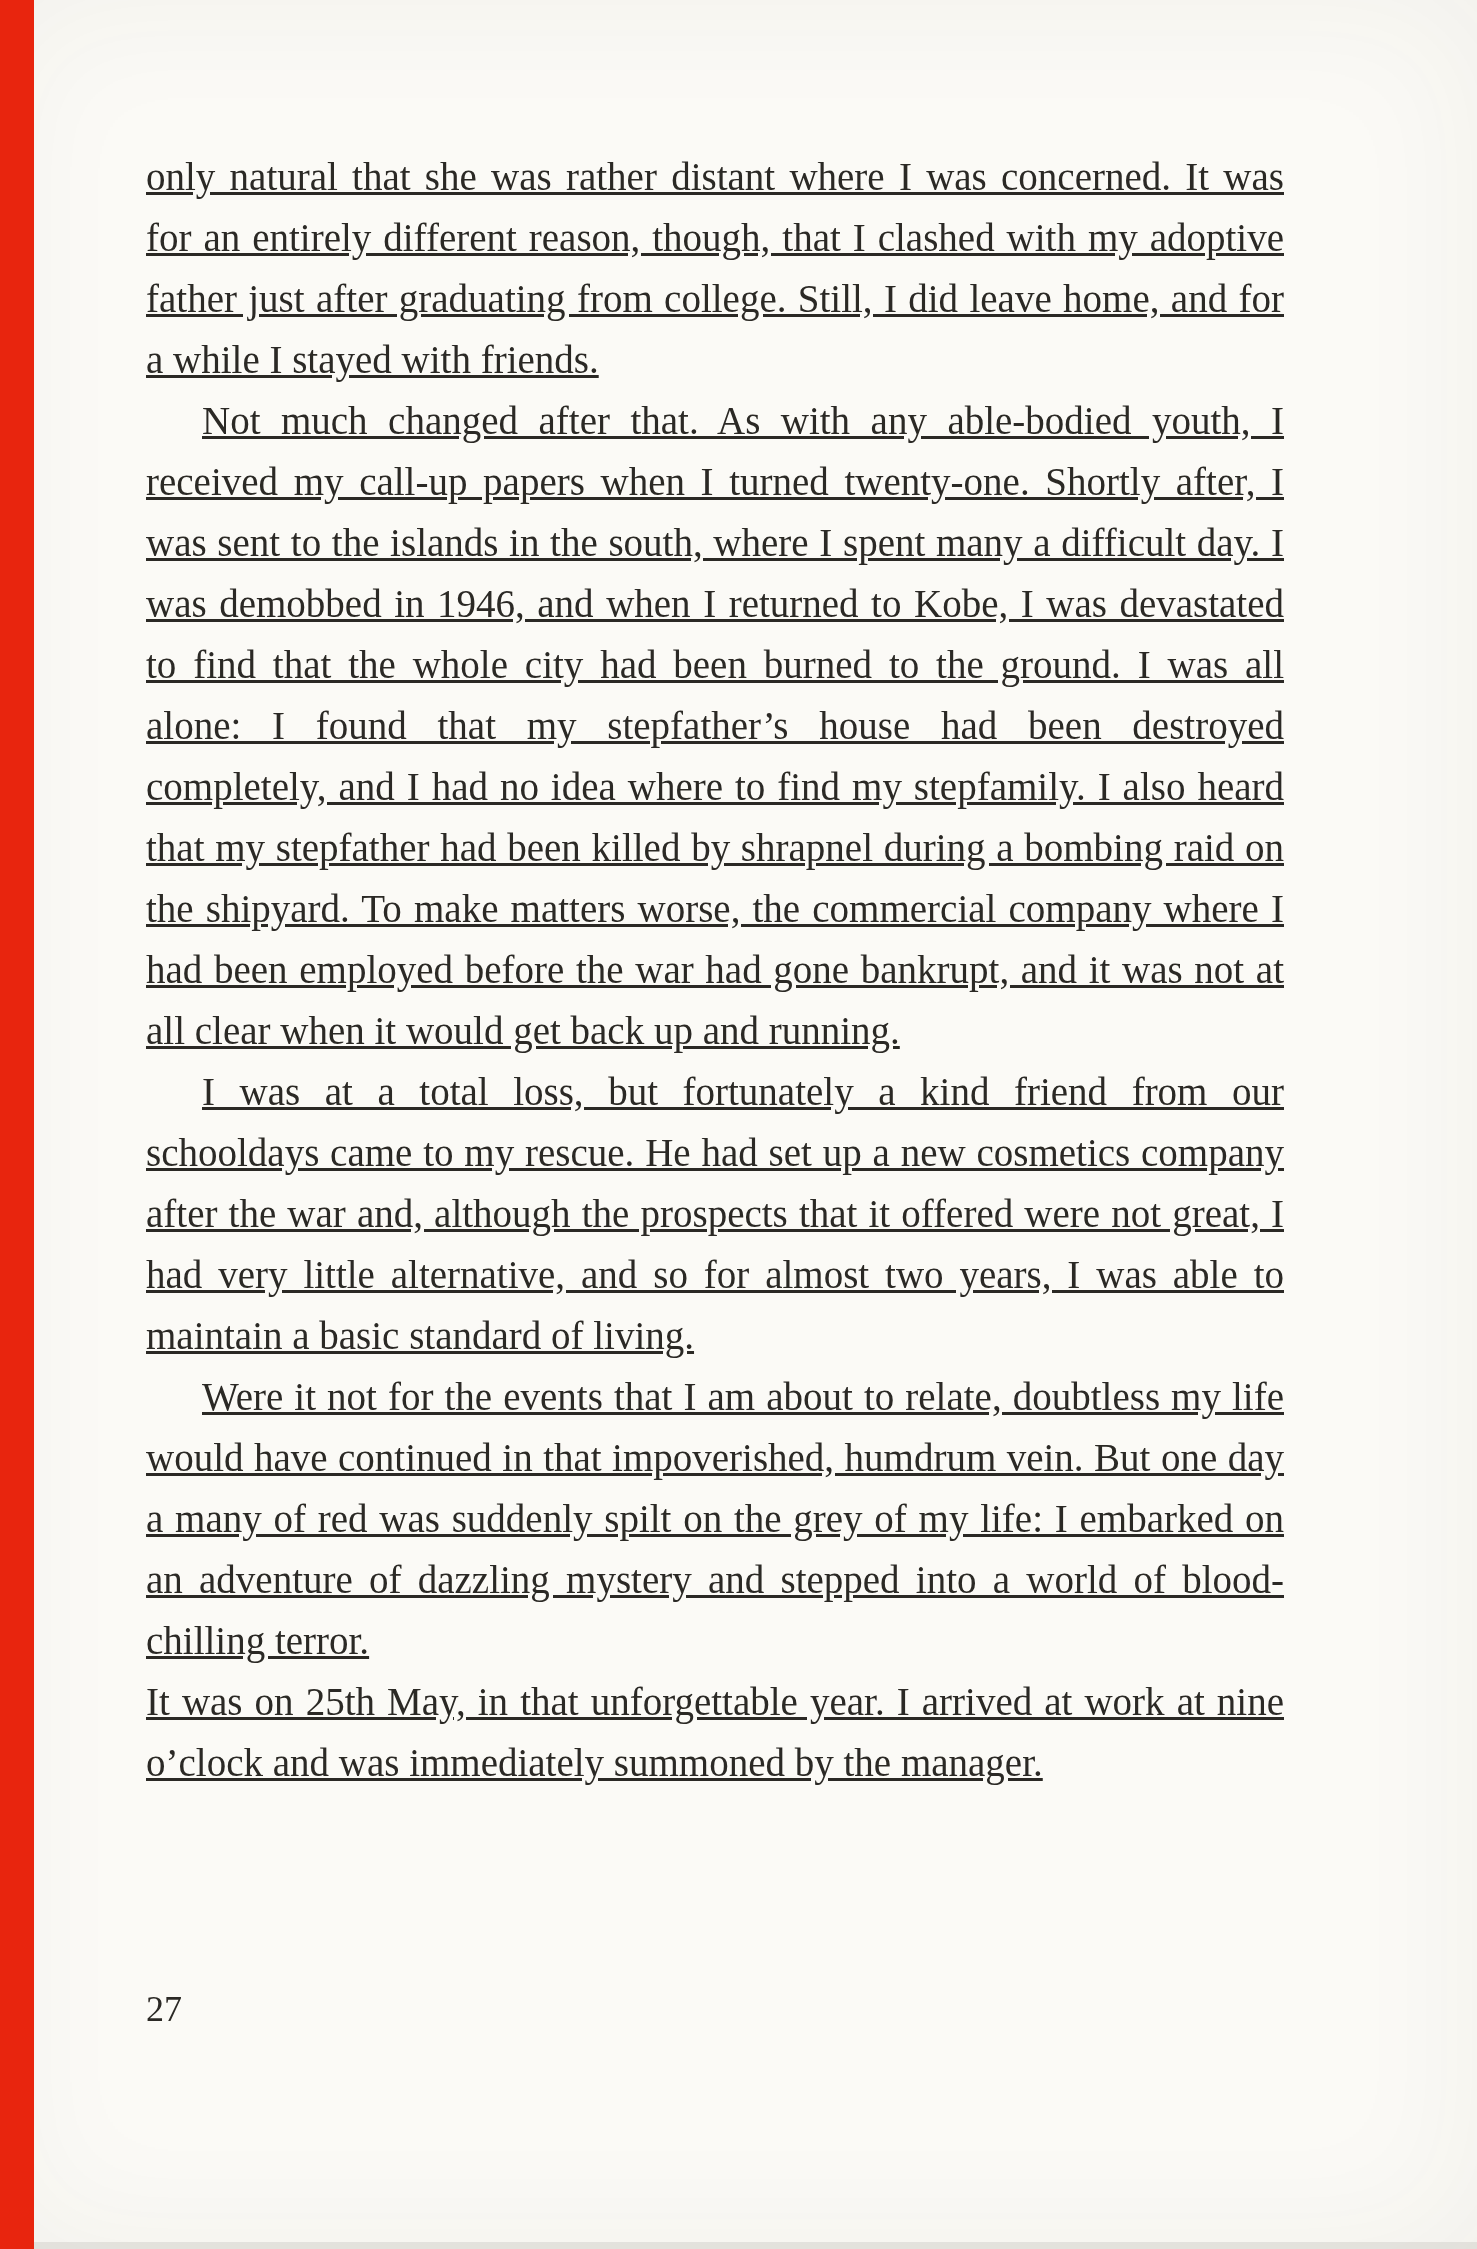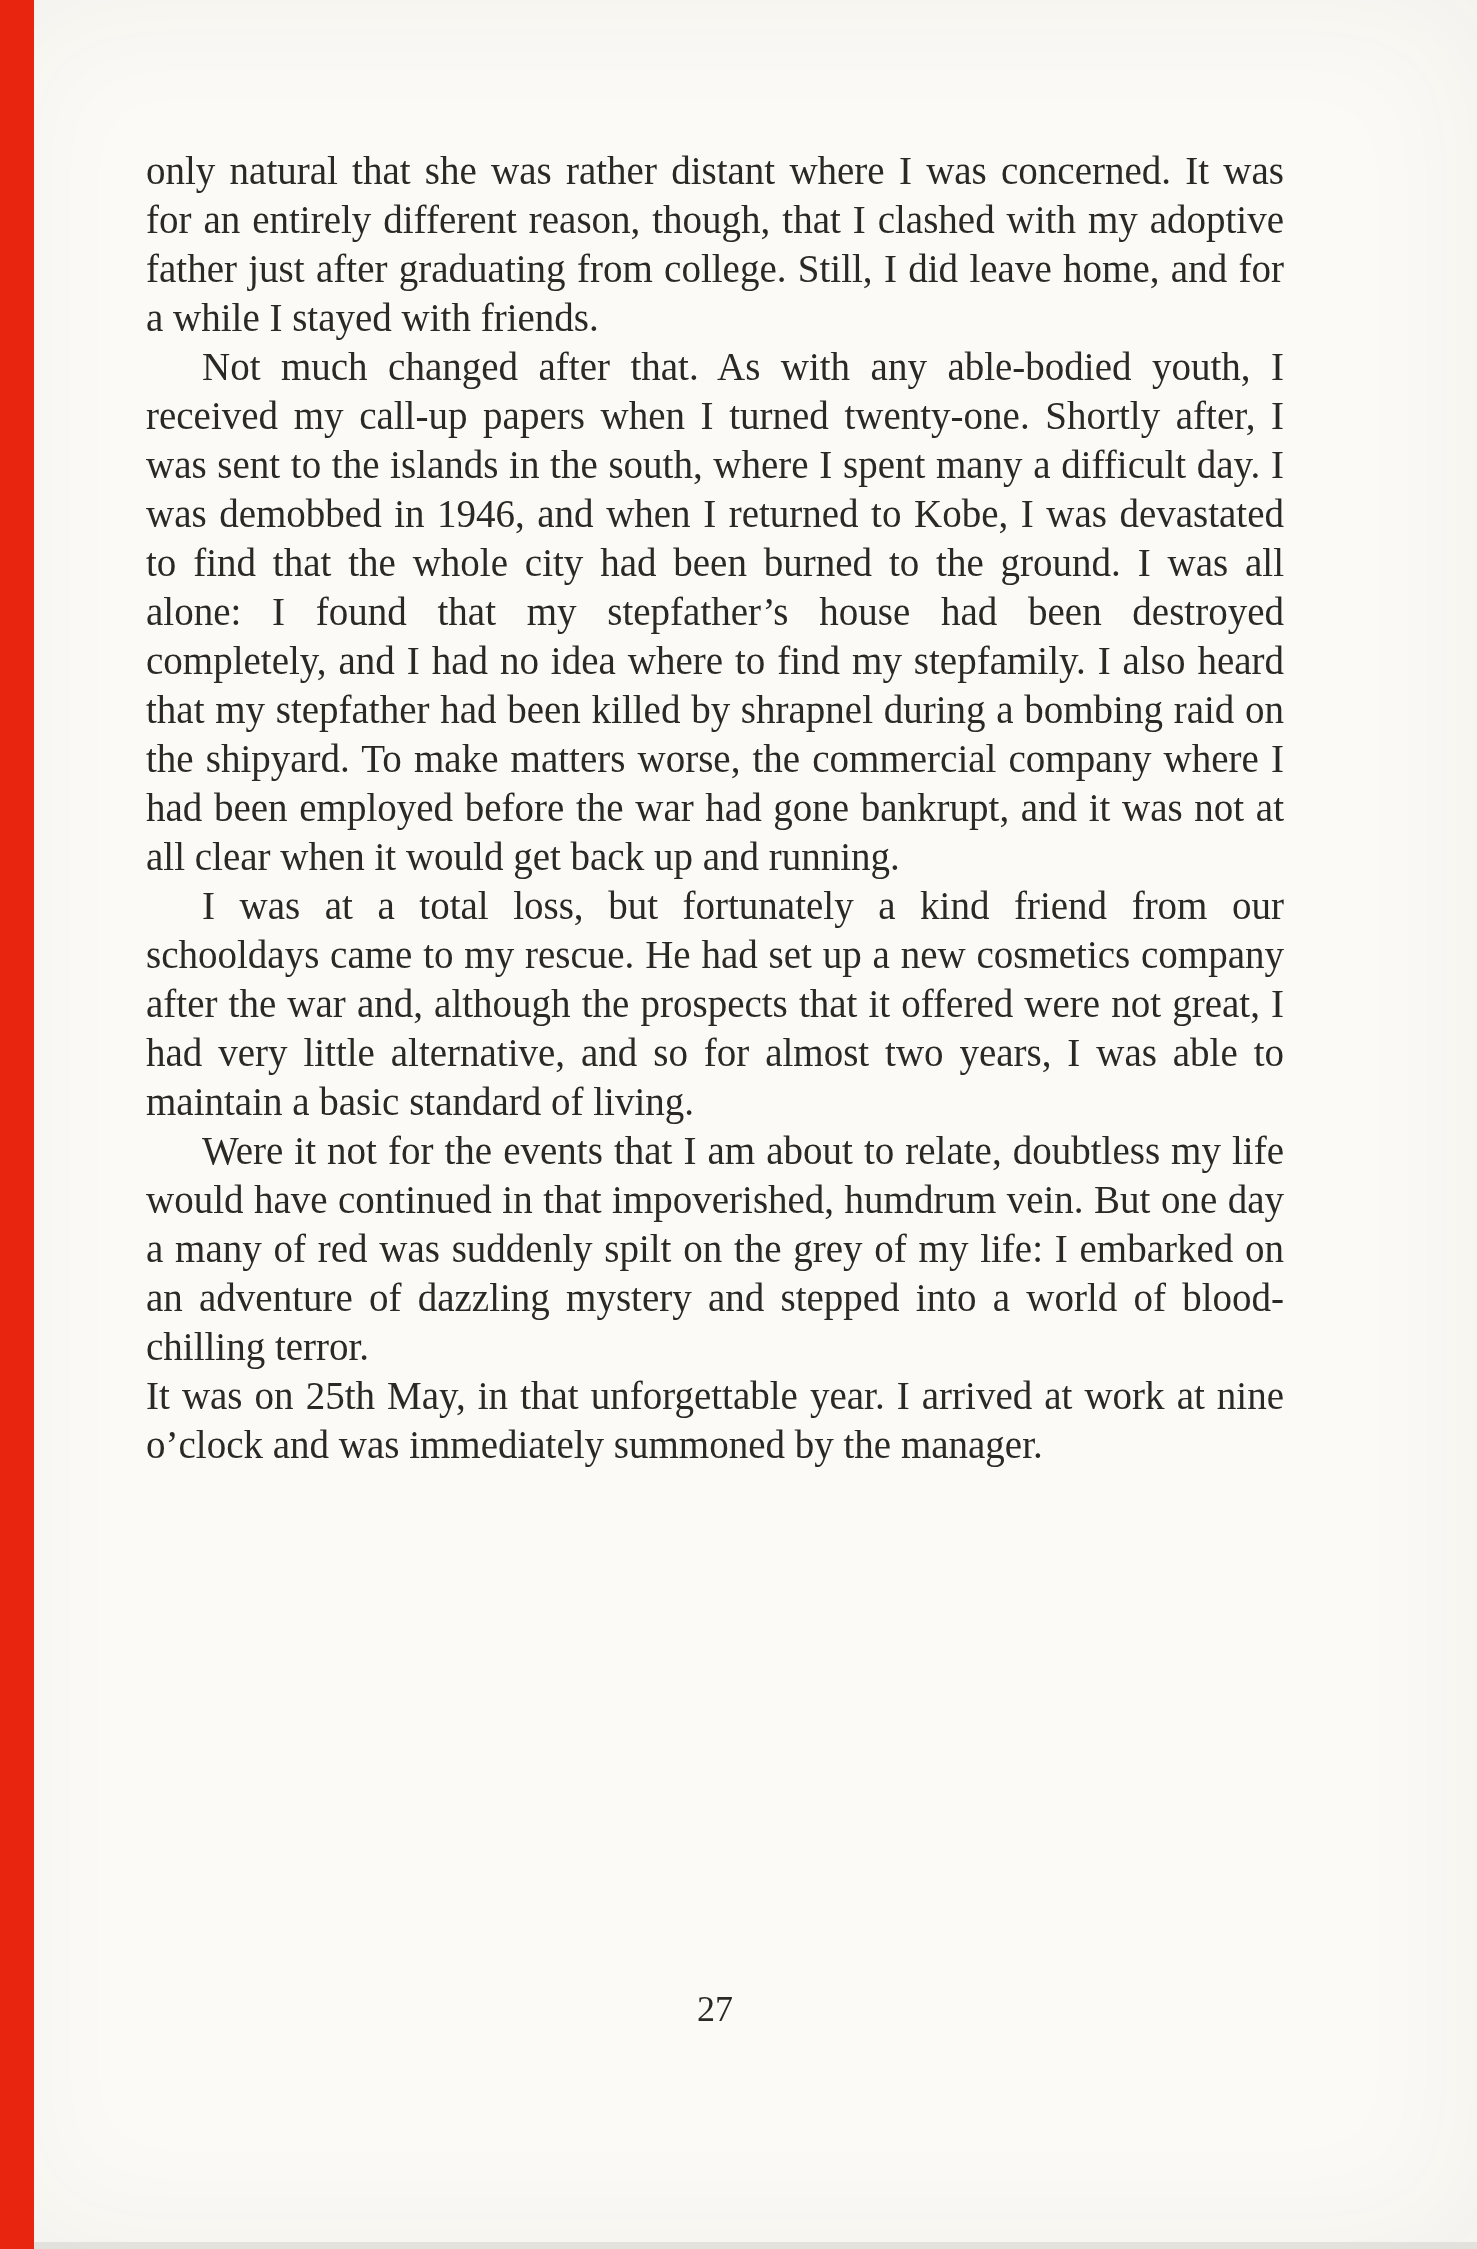--- a/index.html
+++ b/index.html
@@ -36,39 +36,39 @@
     background: #d3d1cc;
     opacity: 0.55;
   }
   .text-block {
     position: absolute;
     left: 146px;
     top: 146px;
     width: 1138px;
     font-family: "Liberation Serif", "DejaVu Serif", serif;
     font-size: 39px;
-    line-height: 49px;
+    line-height: 61px;
     color: var(--ink, #2b2925);
     text-align: justify;
+    text-decoration: underline;
   }
   .para {
     margin: 0;
     padding: 0;
   }
   .para.indent {
     text-indent: 56px;
   }
   .para.section-start {
   }
   .page-number {
     position: absolute;
     left: 146px;
     top: 1988px;
     width: 1138px;
-    text-align: center;
     font-family: "Liberation Serif", "DejaVu Serif", serif;
     font-size: 36px;
     color: var(--ink, #2b2925);
   }
 </style>
 </head>
 <body>
 
 <div class="scan">
   <div class="spine"></div>

